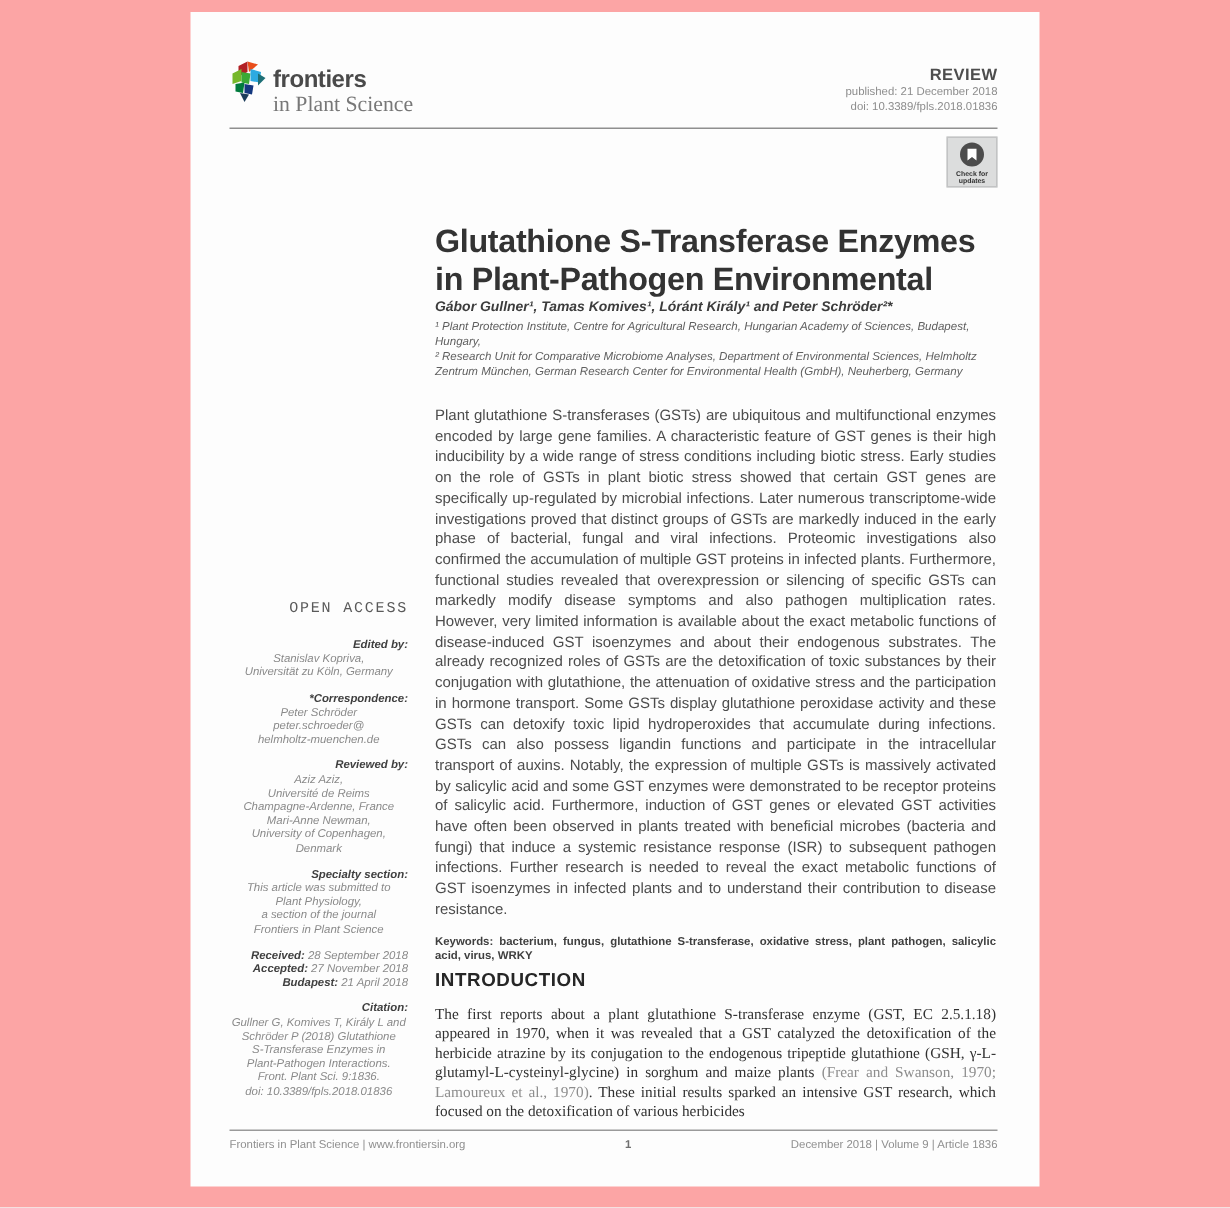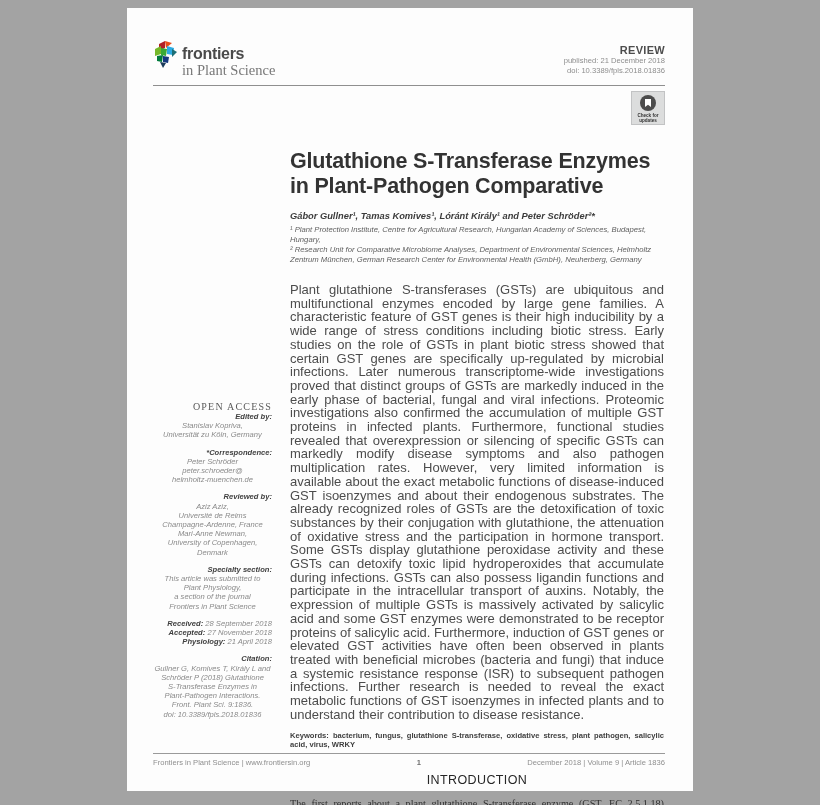--- a/index.html
+++ b/index.html
@@ -1,52 +1,52 @@
 <!DOCTYPE html>
 <html><head>
 <meta charset="utf-8">
 <style>
   * { margin:0; padding:0; box-sizing:border-box; }
   html,body { background:#f0f1f2; font-family:"Liberation Sans", sans-serif; }
-  .canvas { position:relative; width:820px; height:805px; background:#a3a3a3; overflow:hidden; }
+  .canvas { position:relative; width:820px; height:805px; background:#fca5a5; overflow:hidden; }
   .page { position:absolute; left:127px; top:8px; width:566px; height:783px; background:#fdfdfd; }
 
   
   .logo-block { position:absolute; left:26px; top:32px; display:flex; align-items:flex-start; }
   .logo-icon { width:25px; height:30px; margin-right:4px; }
   .logo-text .brand { font-size:16px; font-weight:bold; color:#4a4a4a; letter-spacing:-0.3px; line-height:16px; margin-top:6px; }
   .logo-text .brand-sub { font-family:"Liberation Serif", serif; font-size:14.5px; color:#777; line-height:16px; }
   .pub-info { position:absolute; right:28px; top:36px; text-align:right; }
   .pub-info .article-type { font-size:11px; font-weight:bold; color:#4d4d4d; letter-spacing:0.3px; }
   .pub-info .pub-line { font-size:7.6px; color:#8d8d8d; line-height:9.5px; }
   .header-rule { position:absolute; left:26px; right:28px; top:77px; border-top:1px solid #8f8f8f; }
   .badge { position:absolute; right:28px; top:83px; width:34px; height:34px; background:#dcdddd; border:1px solid #c2c3c4; display:flex; flex-direction:column; align-items:center; cursor:pointer; }
   .badge-circle { width:16px; height:16px; border-radius:50%; background:#4c4c4c; margin-top:3px; display:flex; align-items:center; justify-content:center; }
   .badge-label { font-size:4.6px; color:#333; text-align:center; line-height:5.2px; margin-top:2px; font-weight:bold; }
 
   
   .sidebar { position:absolute; left:26px; top:393px; width:119px; text-align:right; }
-  .open-access { font-family:Liberation Serif, serif; font-size:10px; letter-spacing:1.2px; color:#5a5a5a; margin-bottom:0; }
+  .open-access { font-family:Liberation Mono, monospace; font-size:10px; letter-spacing:1.2px; color:#5a5a5a; margin-bottom:13px; }
   .sb-group { margin-bottom:8px; }
   .sb-label { font-size:7.6px; font-weight:bold; font-style:italic; color:#3f3f3f; line-height:9.2px; }
   .sb-line { font-size:7.6px; font-style:italic; color:#8a8a8a; line-height:9.2px;text-align:center; }
   .sb-line.link { color:#8a8a8a; cursor:pointer; }
   .sb-date { font-size:7.6px; font-style:italic; line-height:9.2px; }
   .sb-date .d-label { font-weight:bold; color:#3f3f3f; }
   .sb-date .d-val { color:#8a8a8a; }
 
   
   .main-col { position:absolute; left:163px; top:141px; width:374px; }
   .title { font-size:21.5px; line-height:25px; font-weight:bold; color:#333; letter-spacing:-0.2px; }
-  .authors { margin-top:12px; font-size:9.3px; font-weight:bold; font-style:italic; color:#3c3c3c; }
+  .authors { margin-top:0; font-size:9.3px; font-weight:bold; font-style:italic; color:#3c3c3c; }
   .affiliations { margin-top:4px; }
   .affil { font-size:7.7px; font-style:italic; color:#5f5f5f; line-height:10px; }
-  .abstract { margin-top:18px; font-size:13px; color:#4c4c4c; line-height:13.7px; text-align:justify; }
+  .abstract { margin-top:18px; font-size:10px; color:#4c4c4c; line-height:13.7px; text-align:justify; }
   .keywords { margin-top:9px; font-size:7.6px; font-weight:bold; color:#3f3f3f; line-height:9.8px; text-align:justify; }
-  .section-heading { margin-top:23px; font-size:12.5px; font-weight:normal; color:#262626; letter-spacing:0.4px;text-align:center; }
+  .section-heading { margin-top:4px; font-size:12.5px; font-weight:bold; color:#262626; letter-spacing:0.4px; }
   .body-para { margin-top:10px; font-family:"Liberation Serif", serif; font-size:10.2px; color:#313131; line-height:13px; text-align:justify; }
   .citation-link { color:#8d8d8d; cursor:pointer; }
 
   
   .footer-rule { position:absolute; left:26px; right:28px; top:745px; border-top:0.8px solid #9a9a9a; }
   .footer { position:absolute; left:26px; right:28px; top:750px; display:flex; justify-content:space-between; font-size:7.6px; color:#8f8f8f; }
   .footer .page-num { color:#6f6f6f; font-weight:bold; }
 </style>
 </head>
 <body>
@@ -118,38 +118,38 @@
         <div class="sb-label">Specialty section:</div>
         <div class="sb-line">This article was submitted to</div>
         <div class="sb-line">Plant Physiology,</div>
         <div class="sb-line">a section of the journal</div>
         <div class="sb-line">Frontiers in Plant Science</div>
       </div>
 
       <div class="sb-group">
         <div class="sb-date"><span class="d-label">Received:</span><span class="d-val"> 28 September 2018</span></div>
         <div class="sb-date"><span class="d-label">Accepted:</span><span class="d-val"> 27 November 2018</span></div>
-        <div class="sb-date"><span class="d-label">Physiology:</span><span class="d-val"> 21 April 2018</span></div>
+        <div class="sb-date"><span class="d-label">Budapest:</span><span class="d-val"> 21 April 2018</span></div>
       </div>
 
       <div class="sb-group">
         <div class="sb-label">Citation:</div>
         <div class="sb-line">Gullner G, Komives T, Király L and</div>
         <div class="sb-line">Schröder P (2018) Glutathione</div>
         <div class="sb-line">S-Transferase Enzymes in</div>
         <div class="sb-line">Plant-Pathogen Interactions.</div>
         <div class="sb-line">Front. Plant Sci. 9:1836.</div>
         <div class="sb-line">doi: 10.3389/fpls.2018.01836</div>
       </div>
     </div>
 
     <div class="main-col">
       <div class="title">
         <div>Glutathione S-Transferase Enzymes</div>
-        <div>in Plant-Pathogen Comparative</div>
+        <div>in Plant-Pathogen Environmental</div>
       </div>
 
       <div class="authors">Gábor Gullner¹, Tamas Komives¹, Lóránt Király¹ and Peter Schröder²*</div>
 
       <div class="affiliations">
         <div class="affil">¹ Plant Protection Institute, Centre for Agricultural Research, Hungarian Academy of Sciences, Budapest, Hungary,</div>
         <div class="affil">² Research Unit for Comparative Microbiome Analyses, Department of Environmental Sciences, Helmholtz Zentrum München, German Research Center for Environmental Health (GmbH), Neuherberg, Germany</div>
       </div>
 
       <div class="abstract">Plant glutathione S-transferases (GSTs) are ubiquitous and multifunctional enzymes encoded by large gene families. A characteristic feature of GST genes is their high inducibility by a wide range of stress conditions including biotic stress. Early studies on the role of GSTs in plant biotic stress showed that certain GST genes are specifically up-regulated by microbial infections. Later numerous transcriptome-wide investigations proved that distinct groups of GSTs are markedly induced in the early phase of bacterial, fungal and viral infections. Proteomic investigations also confirmed the accumulation of multiple GST proteins in infected plants. Furthermore, functional studies revealed that overexpression or silencing of specific GSTs can markedly modify disease symptoms and also pathogen multiplication rates. However, very limited information is available about the exact metabolic functions of disease-induced GST isoenzymes and about their endogenous substrates. The already recognized roles of GSTs are the detoxification of toxic substances by their conjugation with glutathione, the attenuation of oxidative stress and the participation in hormone transport. Some GSTs display glutathione peroxidase activity and these GSTs can detoxify toxic lipid hydroperoxides that accumulate during infections. GSTs can also possess ligandin functions and participate in the intracellular transport of auxins. Notably, the expression of multiple GSTs is massively activated by salicylic acid and some GST enzymes were demonstrated to be receptor proteins of salicylic acid. Furthermore, induction of GST genes or elevated GST activities have often been observed in plants treated with beneficial microbes (bacteria and fungi) that induce a systemic resistance response (ISR) to subsequent pathogen infections. Further research is needed to reveal the exact metabolic functions of GST isoenzymes in infected plants and to understand their contribution to disease resistance.</div>

